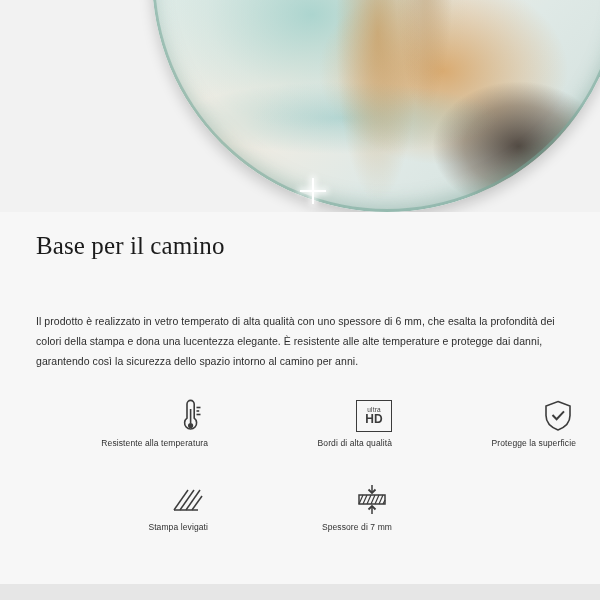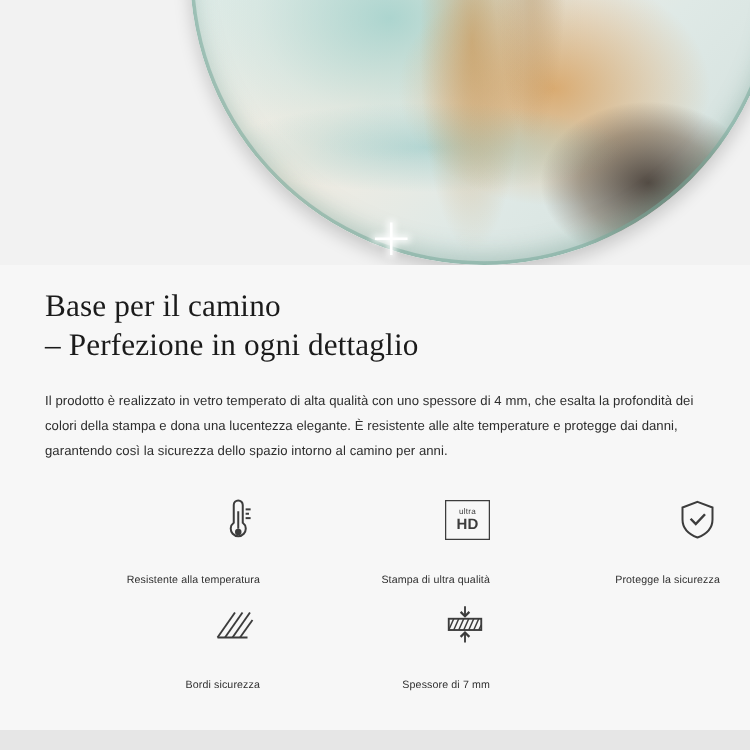--- a/index.html
+++ b/index.html
@@ -141,21 +141,21 @@
     justify-content: flex-start;
   }
   .feature .ico {
     height: 44px;
     display: flex;
     align-items: center;
     justify-content: center;
     color: #3c3c3c;
   }
   .feature .cap {
-    margin-top: 20px;
+    margin-top: 0;
     font-size: 8.5px;
     color: #2f2f2f;
     text-align: center;
     letter-spacing: 0.1px;
   }
   .ultrahd {
     width: 34px;
     height: 30px;
     border: 1.6px solid #3c3c3c;
     display: flex;
@@ -186,24 +186,23 @@
       <div class="swirl"></div>
       <div class="edge"></div>
     </div>
     <div class="hero-shine"></div>
   </div>
 
   <div class="content">
 
     <div class="headline">
       <span>Base per il camino</span>
-      <span class="l2">– Perfezione in ogni dettaglio</span>
     </div>
 
-    <div class="body-text">Il prodotto è realizzato in vetro temperato di alta qualità con uno spessore di 4 mm, che esalta la profondità dei colori della stampa e dona una lucentezza elegante. È resistente alle alte temperature e protegge dai danni, garantendo così la sicurezza dello spazio intorno al camino per anni.</div>
+    <div class="body-text">Il prodotto è realizzato in vetro temperato di alta qualità con uno spessore di 6 mm, che esalta la profondità dei colori della stampa e dona una lucentezza elegante. È resistente alle alte temperature e protegge dai danni, garantendo così la sicurezza dello spazio intorno al camino per anni.</div>
 
     <div class="features">
 
       <div class="feature">
         <div class="ico">
           <svg width="36" height="40" viewBox="0 0 36 40" fill="none" stroke="#3c3c3c" stroke-width="1.6">
             <path d="M15 8a3.6 3.6 0 0 1 7.2 0v14.2a6 6 0 1 1-7.2 0z"></path>
             <line x1="18.6" y1="13" x2="18.6" y2="27"></line>
             <circle cx="18.6" cy="29.6" r="2.6" fill="#3c3c3c" stroke="none"></circle>
             <line x1="24.5" y1="11.5" x2="28.5" y2="11.5"></line>
@@ -214,45 +213,45 @@
         <div class="cap">Resistente alla temperatura</div>
       </div>
 
       <div class="feature">
         <div class="ico">
           <div class="ultrahd">
             <span class="u1">ultra</span>
             <span class="u2">HD</span>
           </div>
         </div>
-        <div class="cap">Stampa di ultra qualità</div>
+        <div class="cap">Bordi di alta qualità</div>
       </div>
 
       <div class="feature">
         <div class="ico">
           <svg width="36" height="40" viewBox="0 0 36 40" fill="none" stroke="#3c3c3c" stroke-width="1.6">
             <path d="M18 5.5 30 10v9.5c0 7.2-5 11.8-12 14.5-7-2.7-12-7.3-12-14.5V10z"></path>
             <polyline points="12.5,19 16.6,23.2 24,15.4" stroke-width="2"></polyline>
           </svg>
         </div>
-        <div class="cap">Protegge la sicurezza</div>
+        <div class="cap">Protegge la superficie</div>
       </div>
 
 
       <div class="feature">
         <div class="ico">
           <svg width="40" height="36" viewBox="0 0 40 36" fill="none" stroke="#3c3c3c" stroke-width="1.5">
             <path d="M6 28 L20 8"></path>
             <path d="M12 28 L26 8"></path>
             <path d="M18 28 L32 8"></path>
             <path d="M24 28 L34 14"></path>
             <path d="M6 28 L30 28"></path>
           </svg>
         </div>
-        <div class="cap">Bordi sicurezza</div>
+        <div class="cap">Stampa levigati</div>
       </div>
 
       <div class="feature">
         <div class="ico">
           <svg width="40" height="40" viewBox="0 0 40 40" fill="none" stroke="#3c3c3c" stroke-width="1.5">
             <line x1="20" y1="5" x2="20" y2="12"></line>
             <polyline points="16.5,9.5 20,13 23.5,9.5" stroke-width="1.8"></polyline>
             <rect x="7" y="15" width="26" height="9" fill="none"></rect>
             <path d="M7 24 L11 15 M11 24 L15 15 M15 24 L19 15 M19 24 L23 15 M23 24 L27 15 M27 24 L31 15 M31 24 L33 20" stroke-width="1.2"></path>
             <line x1="20" y1="34" x2="20" y2="27"></line>

